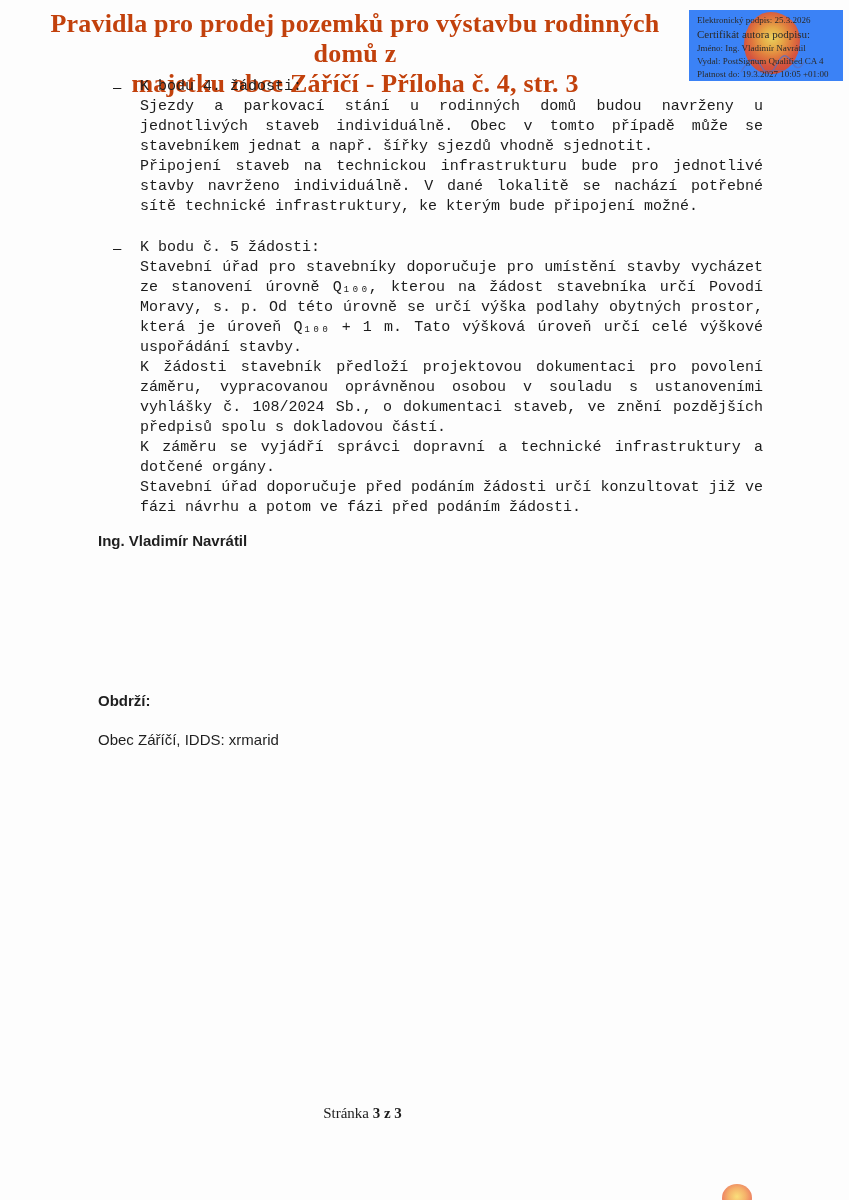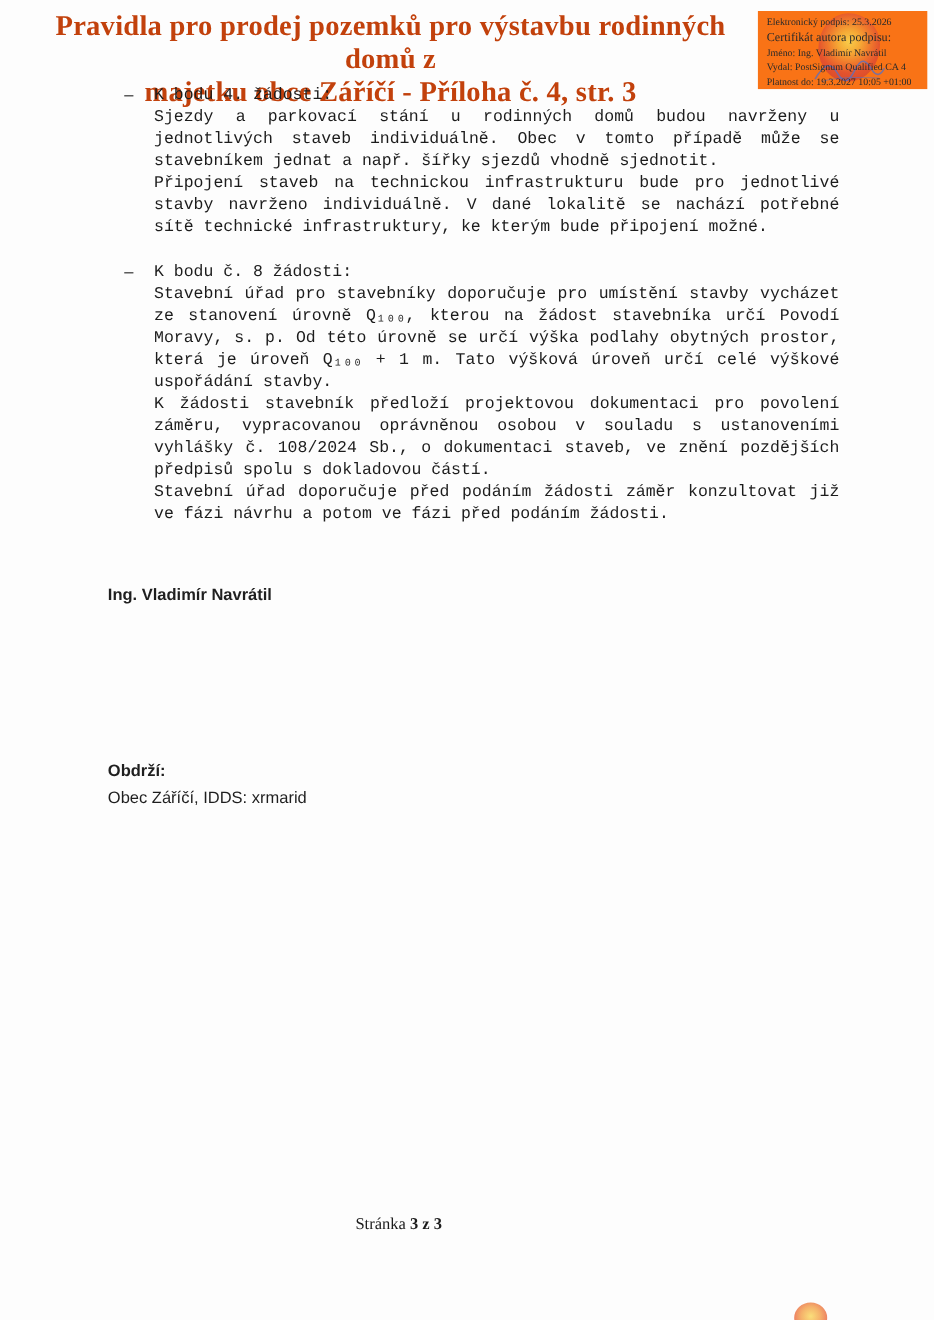--- a/index.html
+++ b/index.html
@@ -22,21 +22,21 @@
     font-size: 26px;
     line-height: 30px;
     color: #c2410c;
     letter-spacing: 0.2px;
   }
 
   
   .sig-panel {
     position: absolute;
     top: 10px; left: 689px; width: 154px; height: 71px;
-    background: #f97316;
+    background: #3b82f6;
     overflow: hidden;
   }
   .sig-panel .stamp {
     position: absolute;
     left: 55px; top: 2px; width: 56px; height: 62px;
     border-radius: 48% 52% 50% 46% / 52% 46% 54% 48%;
     background: radial-gradient(circle at 50% 42%,
       #f9d54f 0%, #f5ae38 22%, #ef7b2e 42%, #e2502f 62%, #d94a2d 78%, rgba(217,74,45,0.55) 92%, rgba(217,74,45,0.15) 100%);
     opacity: 0.92;
   }
@@ -72,21 +72,21 @@
     position: absolute; left: 98px; top: 531px;
     font-size: 15px; line-height: 19px;
   }
   .signatory .name { font-weight: bold; }
 
   
   .recipients {
     position: absolute; left: 98px; top: 691px;
     font-size: 15px; line-height: 19px;
   }
-  .recipients .head { font-weight: bold; margin-bottom: 6px; }
+  .recipients .head { font-weight: bold; margin-bottom: 20px; }
 
   
   .footer {
     position: absolute; top: 1105px; left: 0; width: 725px;
     text-align: center;
     font-family: "Liberation Serif", serif;
     font-size: 15px; color: #1c1c1c;
   }
   .footer .pg { font-weight: bold; }
 
@@ -130,24 +130,25 @@
     <div class="item-body">
       <div class="item-label">K bodu 4. žádosti:</div>
       <div class="para">Sjezdy a parkovací stání u rodinných domů budou navrženy u jednotlivých staveb individuálně. Obec v tomto případě může se stavebníkem jednat a např. šířky sjezdů vhodně sjednotit.</div>
       <div class="para">Připojení staveb na technickou infrastrukturu bude pro jednotlivé stavby navrženo individuálně. V dané lokalitě se nachází potřebné sítě technické infrastruktury, ke kterým bude připojení možné.</div>
     </div>
   </div>
 
   <div class="list-item">
     <div class="bullet">–</div>
     <div class="item-body">
-      <div class="item-label">K bodu č. 8 žádosti:</div>
+      <div class="item-label">K bodu č. 5 žádosti:</div>
       <div class="para">Stavební úřad pro stavebníky doporučuje pro umístění stavby vycházet ze stanovení úrovně Q₁₀₀, kterou na žádost stavebníka určí Povodí Moravy, s. p. Od této úrovně se určí výška podlahy obytných prostor, která je úroveň Q₁₀₀ + 1 m. Tato výšková úroveň určí celé výškové uspořádání stavby.</div>
       <div class="para">K žádosti stavebník předloží projektovou dokumentaci pro povolení záměru, vypracovanou oprávněnou osobou v souladu s ustanoveními vyhlášky č. 108/2024 Sb., o dokumentaci staveb, ve znění pozdějších předpisů spolu s dokladovou částí.</div>
-      <div class="para">Stavební úřad doporučuje před podáním žádosti záměr konzultovat již ve fázi návrhu a potom ve fázi před podáním žádosti.</div>
+      <div class="para">K záměru se vyjádří správci dopravní a technické infrastruktury a dotčené orgány.</div>
+      <div class="para">Stavební úřad doporučuje před podáním žádosti určí konzultovat již ve fázi návrhu a potom ve fázi před podáním žádosti.</div>
     </div>
   </div>
 
 </div>
 
 <div class="signatory">
   <div class="name">Ing. Vladimír Navrátil</div>
 </div>
 
 <div class="recipients">

